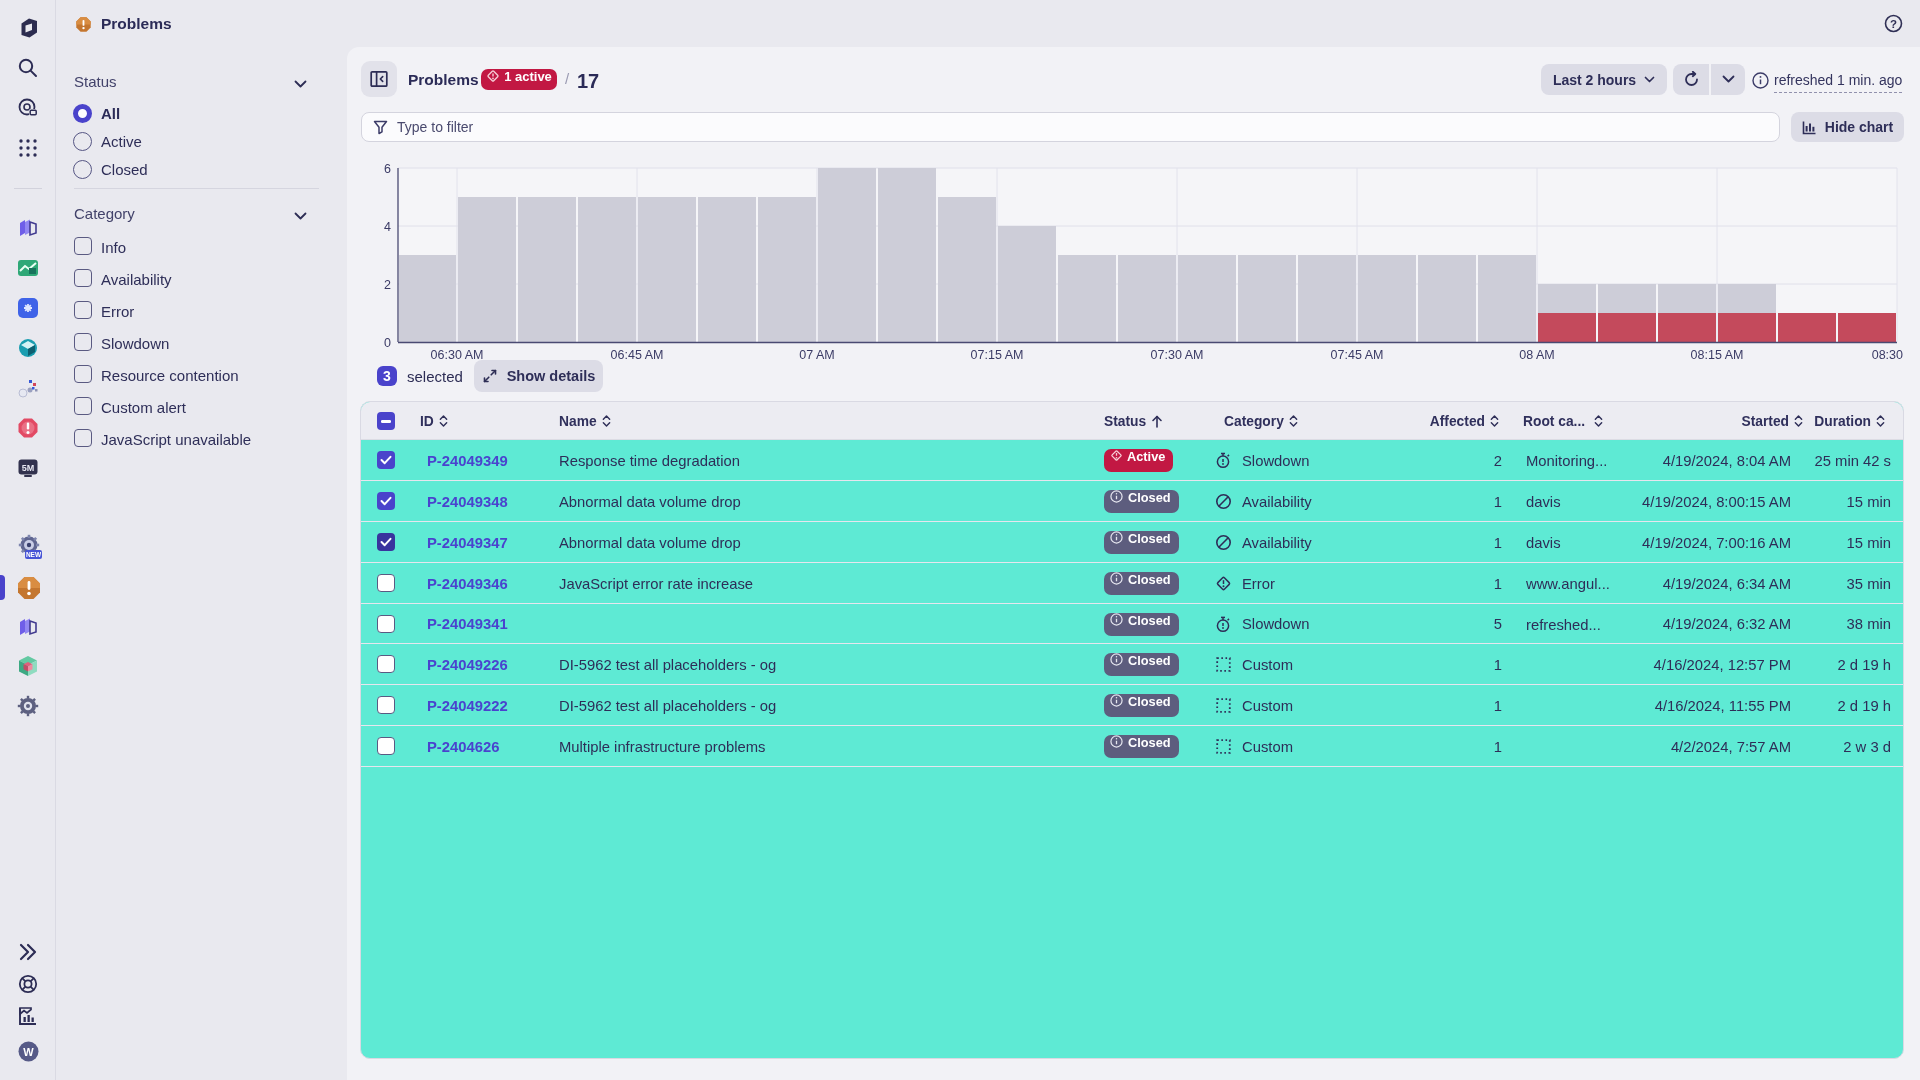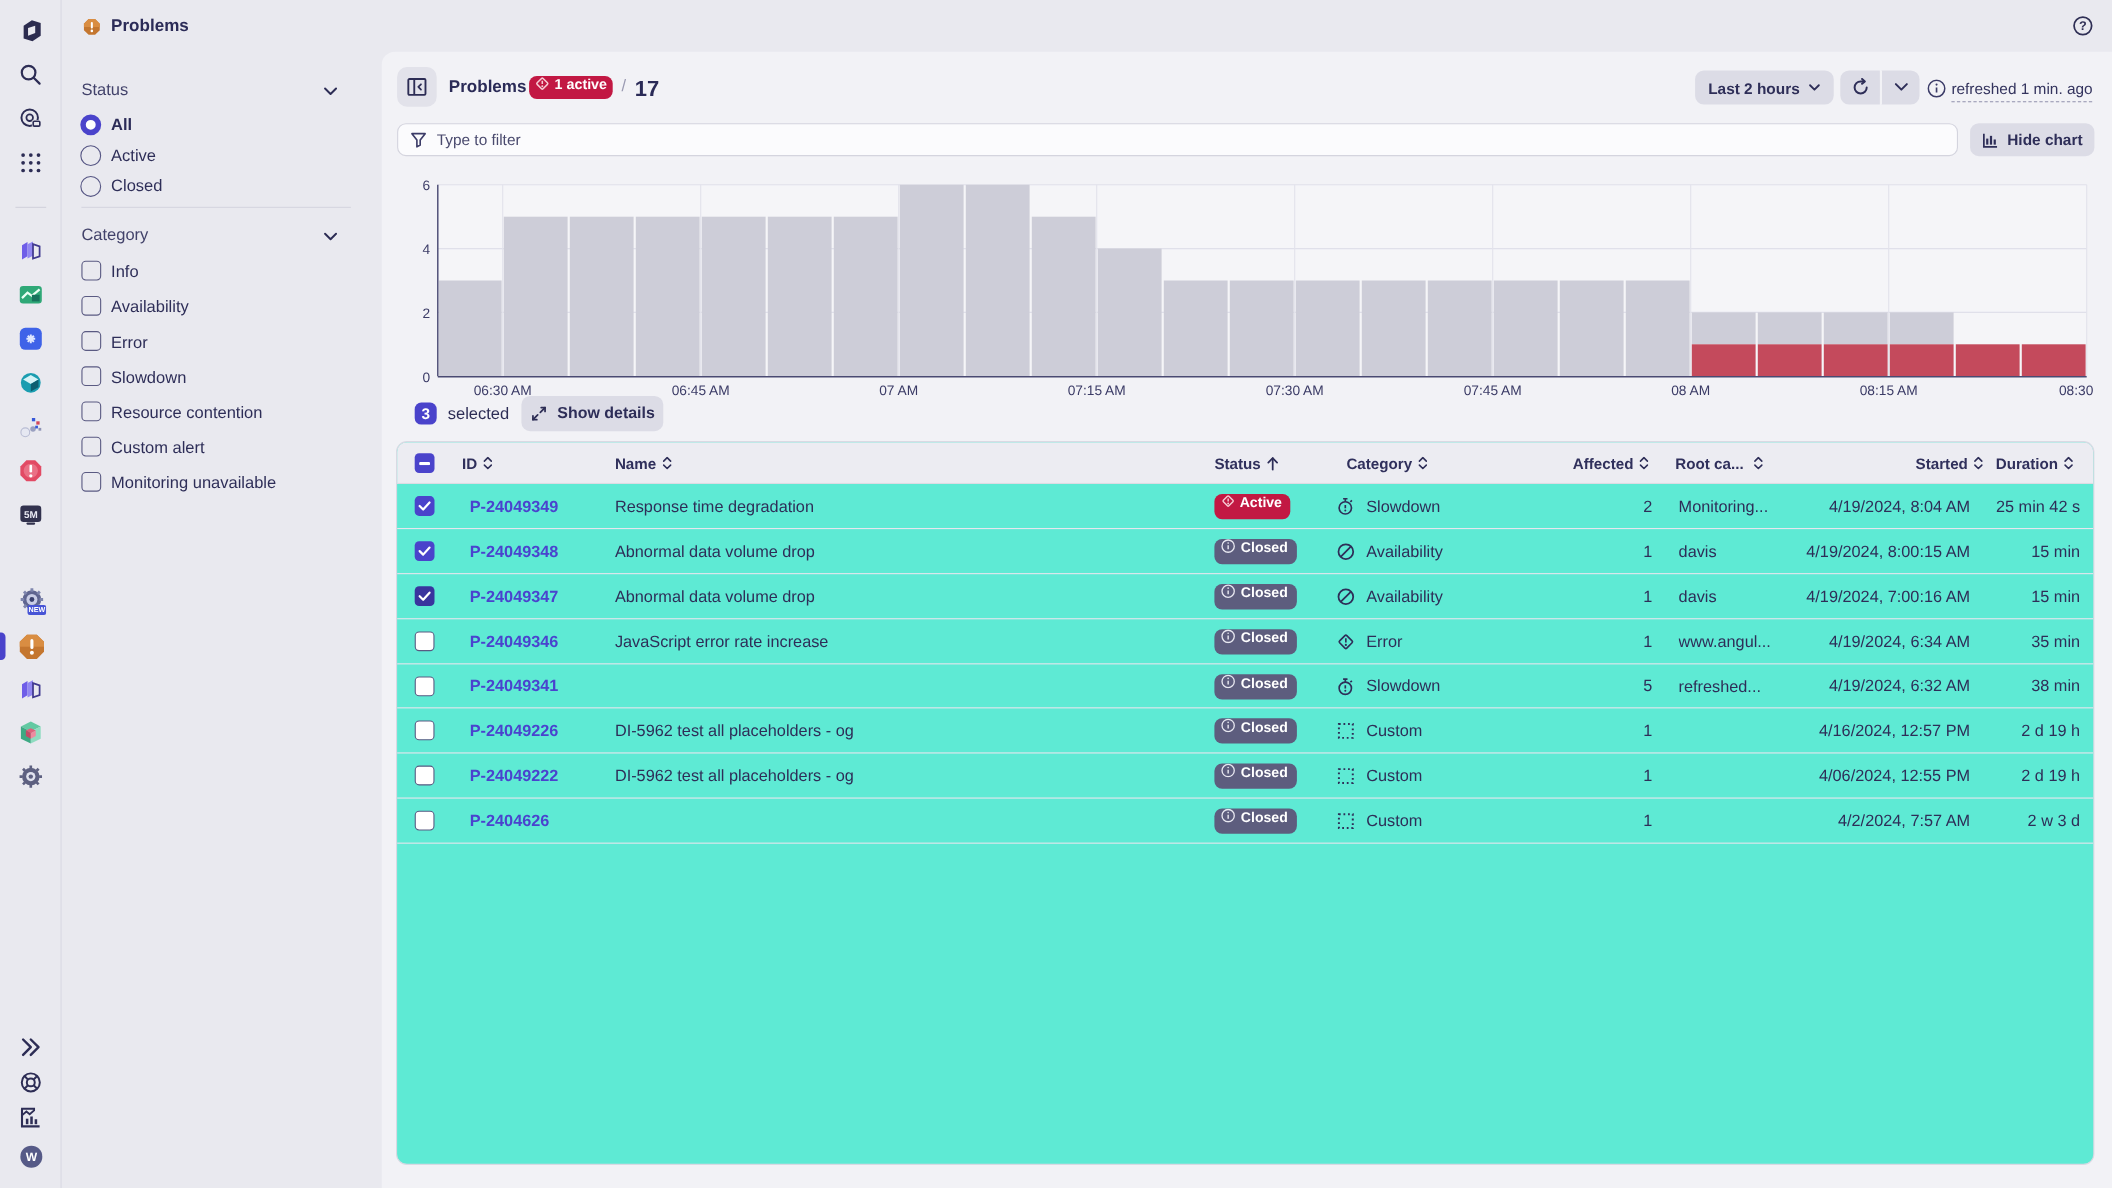--- a/index.html
+++ b/index.html
@@ -216,21 +216,21 @@
     <div class="rlab" style="top:271px">Availability</div>
   <div class="a cb" style="left:74px;top:301px"></div>
     <div class="rlab" style="top:303px">Error</div>
   <div class="a cb" style="left:74px;top:333px"></div>
     <div class="rlab" style="top:335px">Slowdown</div>
   <div class="a cb" style="left:74px;top:365px"></div>
     <div class="rlab" style="top:367px">Resource contention</div>
   <div class="a cb" style="left:74px;top:397px"></div>
     <div class="rlab" style="top:399px">Custom alert</div>
   <div class="a cb" style="left:74px;top:429px"></div>
-    <div class="rlab" style="top:431px">Monitoring unavailable</div>
+    <div class="rlab" style="top:431px">JavaScript unavailable</div>
 </div>
 
 <div class="main"></div>
 <div id="header">
 
   <div class="a" style="left:361px;top:61px;width:36px;height:36px;background:#e2e2ea;border-radius:9px;display:flex;align-items:center;justify-content:center">
     <svg width="20" height="20" viewBox="0 0 20 20">
         <rect x="2.2" y="2.8" width="15.6" height="14.4" rx="1" fill="none" stroke="#2d2d55" stroke-width="1.7"></rect>
         <line x1="7.6" y1="2.8" x2="7.6" y2="17.2" stroke="#2d2d55" stroke-width="1.7"></line>
         <path d="M13.7 7.6 L11.3 10 L13.7 12.4" fill="none" stroke="#2d2d55" stroke-width="1.6" stroke-linecap="round" stroke-linejoin="round"></path>
@@ -609,26 +609,27 @@
           </svg>Closed</span>
       </div>
 <div class="cell" style="left:854px;height:41px;gap:10px">
         <svg width="17" height="17" viewBox="0 0 17 17">
           <rect x="2.2" y="2.2" width="12.6" height="12.6" fill="none" stroke="#2e2e58" stroke-width="1.8" stroke-dasharray="1.6 2.55"></rect>
         </svg>
         <span>Custom</span>
       </div>
 <div class="cell" style="left:1041px;width:100px;height:41px;justify-content:flex-end">1</div>
 
-<div class="cell" style="left:1230px;width:200px;height:41px;justify-content:flex-end">4/06/2024, 12:55 PM</div>
+<div class="cell" style="left:1230px;width:200px;height:41px;justify-content:flex-end">4/16/2024, 11:55 PM</div>
 <div class="cell" style="left:1410px;width:120px;height:41px;justify-content:flex-end">2 d 19 h</div>
 </div>
 <div class="a" style="left:0;top:324px;width:1542px;height:41px;border-bottom:1px solid #e6e6ee">
 <span class="a cb" style="left:16px;top:11px;background:#fff"></span>
 <div class="cell id" style="left:66px;height:41px">P-2404626</div>
+<div class="cell" style="left:198px;height:41px">Multiple infrastructure problems</div>
 <div class="cell" style="left:743px;height:41px">
         <span class="badge bslate" style="gap:5px"><svg width="13" height="13" viewBox="0 0 14 14">
             <circle cx="7" cy="7" r="6" fill="none" stroke="#e7e7f0" stroke-width="1.3"></circle>
             <line x1="7" y1="6.2" x2="7" y2="10" stroke="#e7e7f0" stroke-width="1.4"></line>
             <circle cx="7" cy="4" r="0.8" fill="#e7e7f0"></circle>
           </svg>Closed</span>
       </div>
 <div class="cell" style="left:854px;height:41px;gap:10px">
         <svg width="17" height="17" viewBox="0 0 17 17">
           <rect x="2.2" y="2.2" width="12.6" height="12.6" fill="none" stroke="#2e2e58" stroke-width="1.8" stroke-dasharray="1.6 2.55"></rect>

